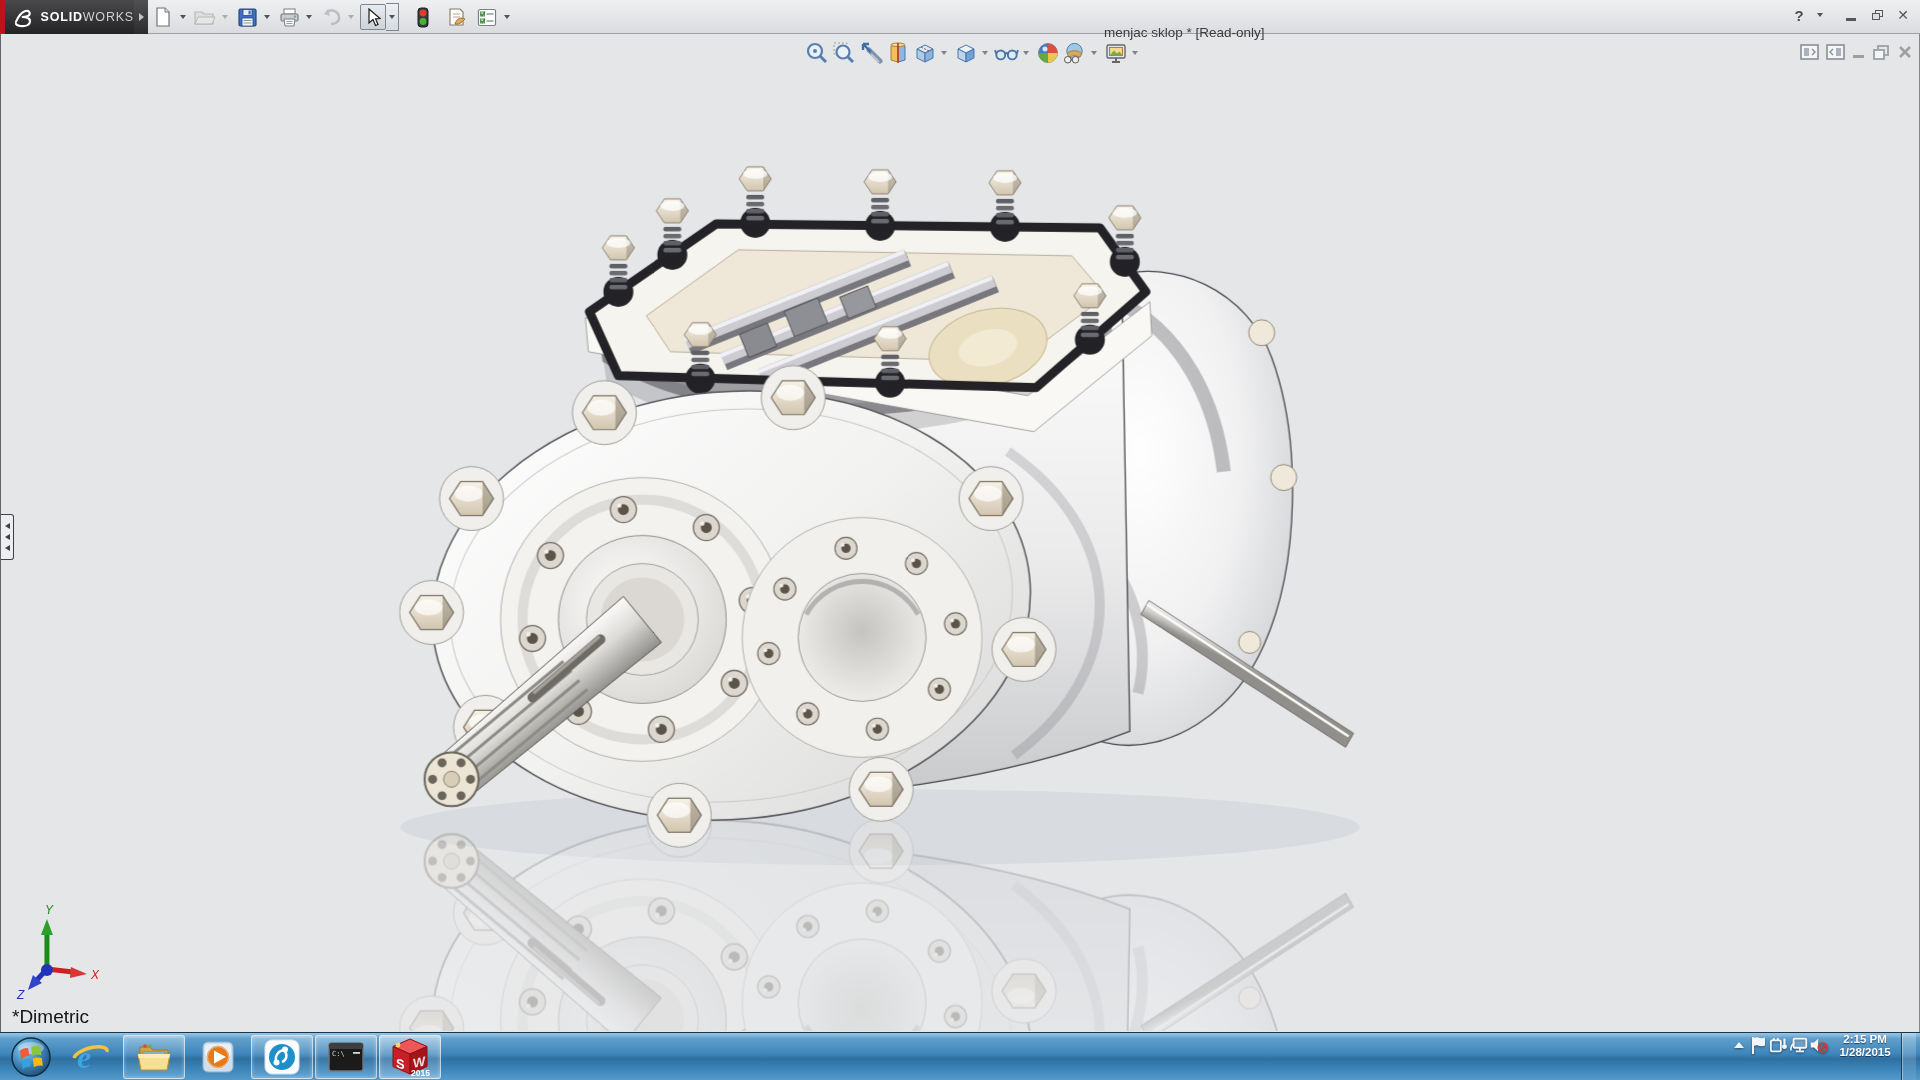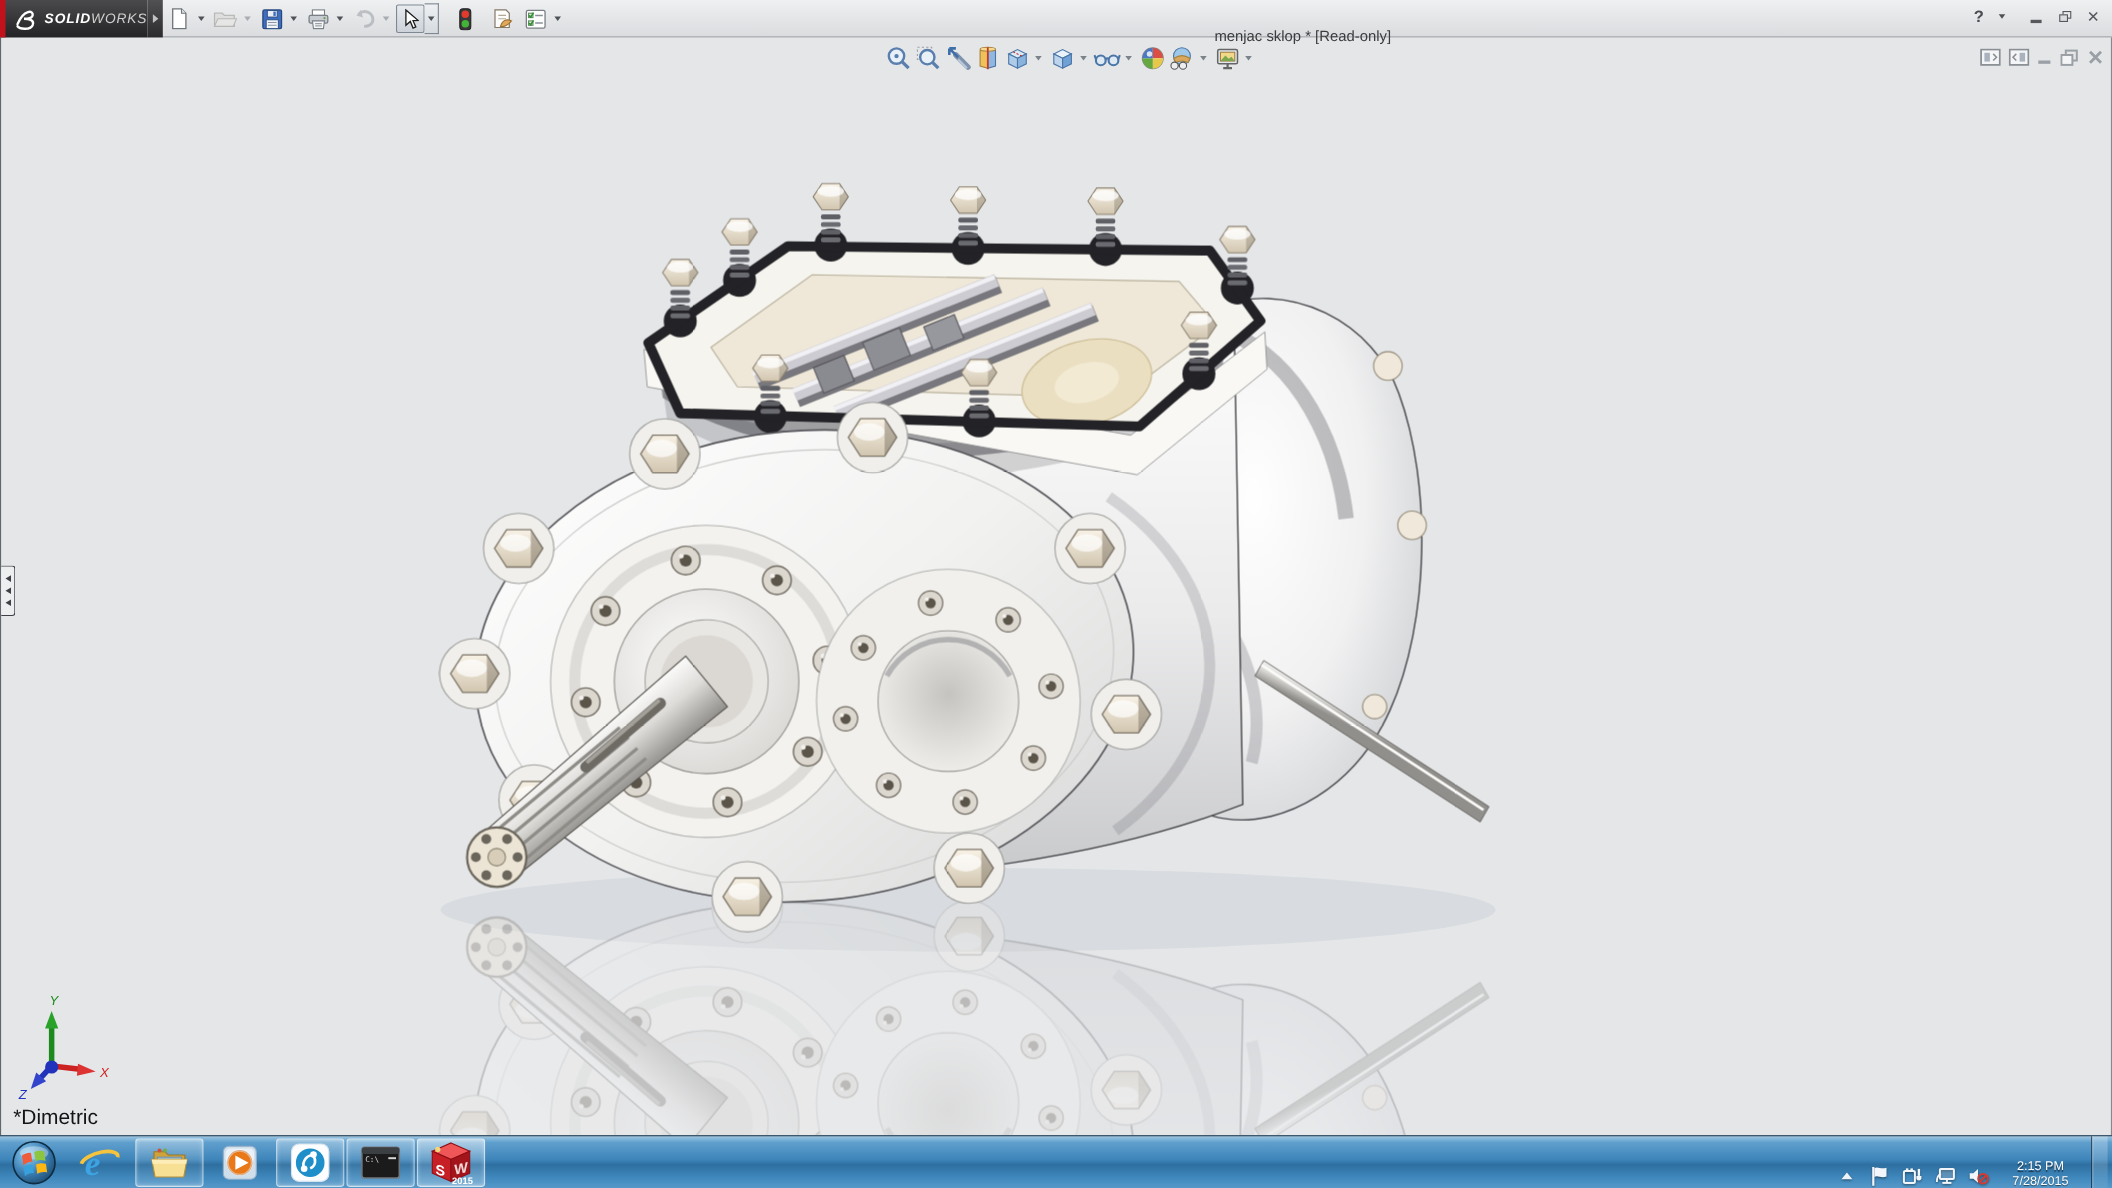--- a/index.html
+++ b/index.html
@@ -3,21 +3,21 @@
 <meta charset="utf-8">
 <style>
   html,body{margin:0;padding:0;width:1920px;height:1080px;overflow:hidden;
     font-family:"Liberation Sans",sans-serif;background:#e4e6e8;}
   *{box-sizing:border-box;}
 
   
   .titlebar{position:absolute;top:0;left:0;width:1920px;height:34px;
     background:linear-gradient(#eef0f1,#dadcdf);border-bottom:1px solid #9fa3a7;z-index:30;}
   .logo-block{position:absolute;left:0;top:0;height:34px;width:134px;display:flex;align-items:center;
-    background:linear-gradient(#4a4a4c,#232325);padding-left:12px;font-style:italic;}
+    background:linear-gradient(#4a4a4c,#232325);padding-left:12px;}
   .logo-red{position:absolute;left:0;top:0;width:5px;height:34px;background:#c1121c;}
   .brand{color:#fff;font-size:12.5px;letter-spacing:.8px;margin-left:5px;white-space:nowrap;}
   .brand .b1{font-weight:700;color:#fff;}
   .brand .b2{font-weight:400;color:#cfcfcf;}
   .menu-expand{position:absolute;left:134px;top:0;width:14px;height:34px;background:linear-gradient(#515153,#2b2b2d);
     display:flex;align-items:center;justify-content:center;cursor:pointer;}
   .menu-expand .tri-r{width:0;height:0;border-left:5px solid #c2c2c2;border-top:4px solid transparent;border-bottom:4px solid transparent;}
   .std-toolbar{position:absolute;left:150px;top:2px;height:30px;display:flex;align-items:center;}
   .tb-btn{width:26px;height:26px;display:flex;align-items:center;justify-content:center;border:1px solid transparent;border-radius:2px;}
   .tb-caret{width:13px;height:26px;display:flex;align-items:center;justify-content:center;margin-right:3px;}
@@ -59,21 +59,21 @@
   
   .taskbar{position:absolute;left:0;bottom:0;width:1920px;height:48px;z-index:40;display:flex;align-items:center;
     background:linear-gradient(#9cc6e2 0%, #5f9fcd 12%, #3e85ba 45%, #2e6fa0 55%, #3f88bd 80%, #5699c9 100%);
     border-top:1px solid #16374f;}
   .task-btn{width:62px;height:44px;display:flex;align-items:center;justify-content:center;margin:0 1px;border-radius:3px;}
   .task-btn.running{border:1px solid rgba(255,255,255,.6);
     background:linear-gradient(rgba(255,255,255,.32),rgba(255,255,255,.06) 55%,rgba(255,255,255,.14));
     box-shadow:inset 0 0 4px rgba(255,255,255,.35);}
   .task-btn.active{background:linear-gradient(rgba(255,255,255,.5),rgba(190,220,240,.22) 55%,rgba(255,255,255,.28));}
   .start-btn{width:54px;height:48px;display:flex;align-items:center;justify-content:center;margin-left:4px;}
-  .tray{margin-left:auto;display:flex;align-items:flex-end;gap:10px;padding-right:4px;height:48px;}
+  .tray{margin-left:auto;display:flex;align-items:flex-start;padding-right:4px;height:48px;font-weight:bold;}
   .tray-icon{display:flex;align-items:center;justify-content:center;width:20px;height:24px;
     filter:drop-shadow(0 1px 1px rgba(0,0,0,.45));}
   .chevron-up{width:0;height:0;border-bottom:6px solid #eef5fa;border-left:5px solid transparent;border-right:5px solid transparent;}
   .clock{color:#fff;font-size:11.5px;line-height:13px;text-align:center;width:72px;
     text-shadow:0 1px 1px rgba(0,0,0,.55);}
   .show-desktop{width:15px;height:48px;border-left:1px solid rgba(10,30,50,.75);
     background:linear-gradient(rgba(255,255,255,.28),rgba(255,255,255,.06));box-shadow:inset 1px 0 0 rgba(255,255,255,.35);}
 </style>
 </head>
 <body>
@@ -706,17 +706,17 @@
     </div>
     <div class="tray-icon">
       <svg width="24" height="20" viewBox="0 0 24 20">
         <polygon points="2,7 6,7 11,2.5 11,17.5 6,13 2,13" fill="#f2f6fa"></polygon>
         <circle cx="16.5" cy="13" r="5.2" fill="none" stroke="#d93a30" stroke-width="2.2"></circle>
         <line x1="13" y1="16.5" x2="20" y2="9.5" stroke="#d93a30" stroke-width="2.2"></line>
       </svg>
     </div>
     <div class="clock">
       <div>2:15 PM</div>
-      <div>7/28/2015</div>
+      <div>1/28/2015</div>
     </div>
     <div class="show-desktop"></div>
   </div>
 </div>
 
 </body></html>

